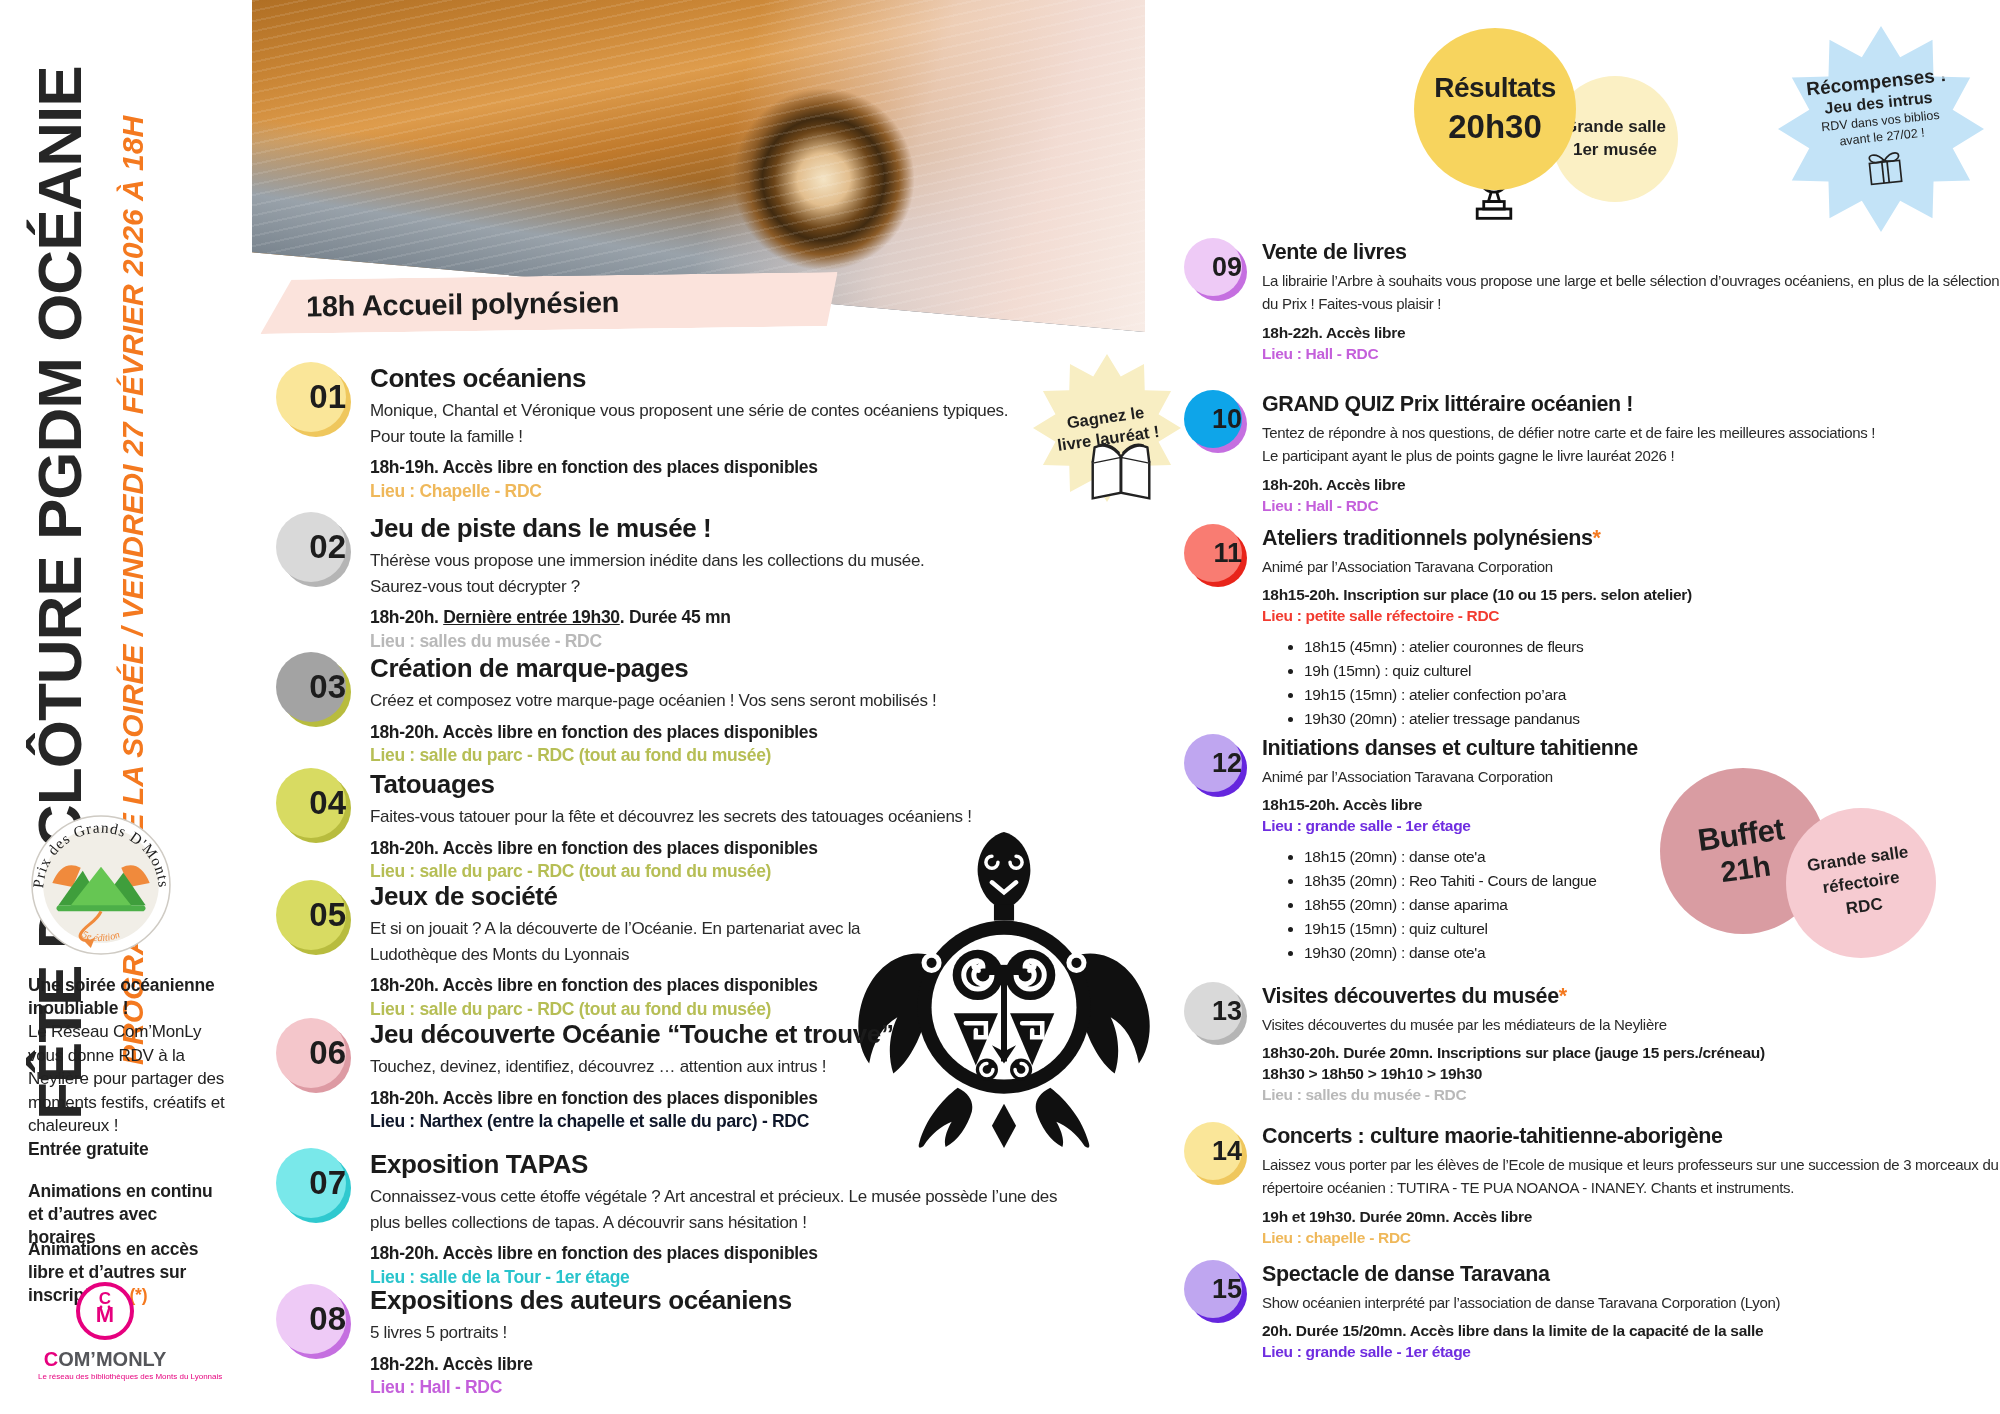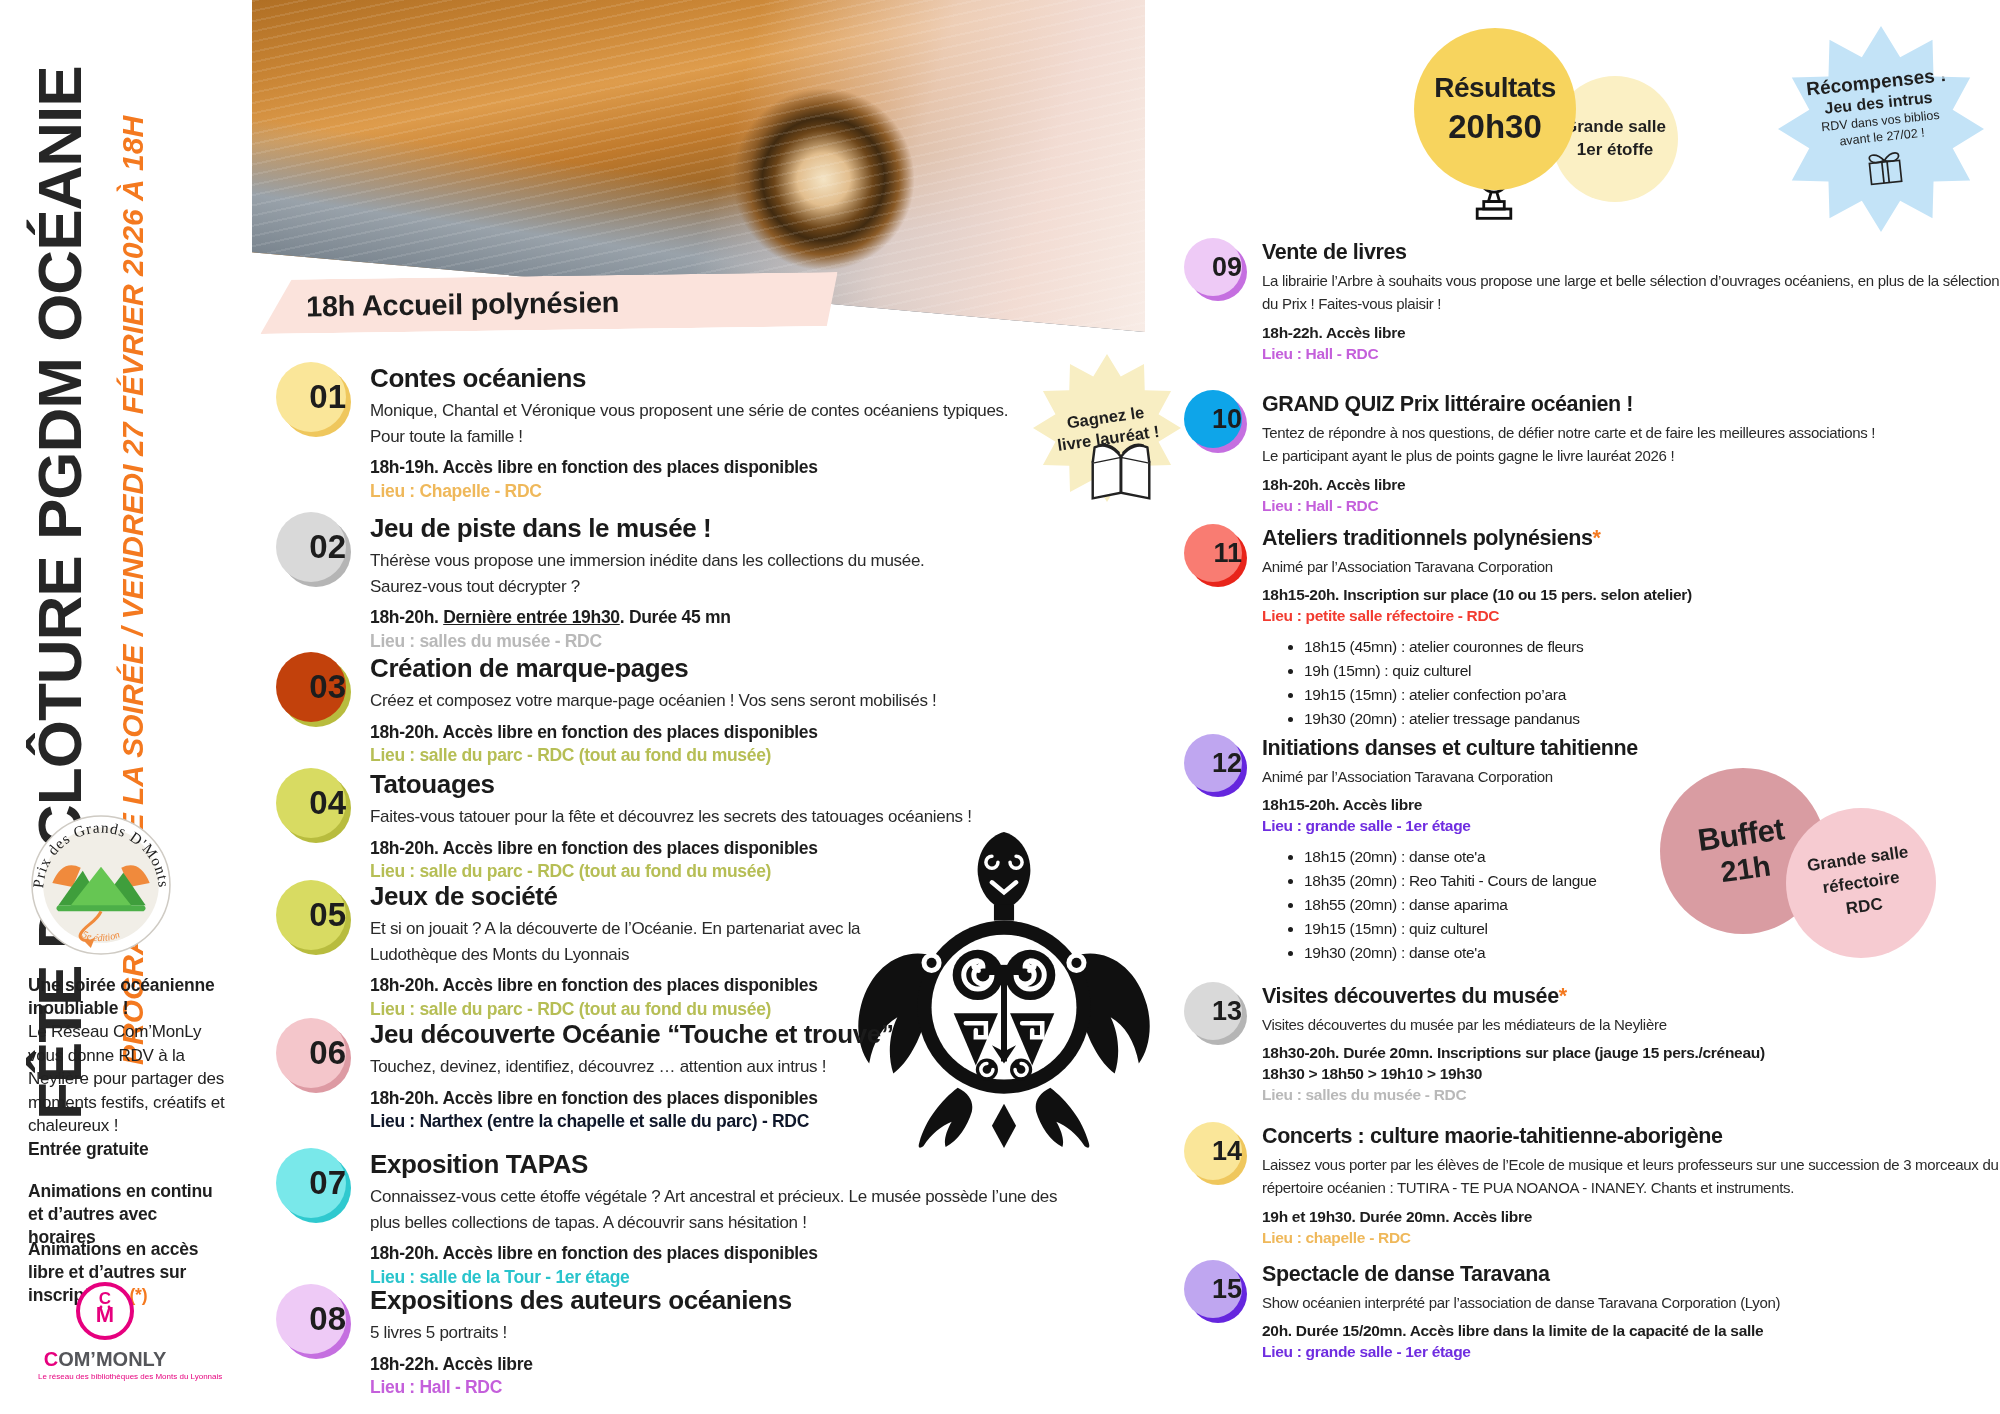--- a/index.html
+++ b/index.html
@@ -117,21 +117,21 @@
     <path d="M15 4 h30 v15 a15 15 0 0 1 -30 0 z"></path>
     <path d="M15 8 H7 a8 9 0 0 0 8 17"></path>
     <path d="M45 8 h8 a8 9 0 0 1 -8 17"></path>
     <path d="M30 10 l2.6 5.4 6 .6 -4.4 4 1.2 5.8 -5.4 -2.9 -5.4 2.9 1.2 -5.8 -4.4 -4 6 -.6 z" stroke-width="2.4"></path>
     <path d="M27 34 l-3 10 h12 l-3 -10"></path>
     <rect x="19" y="44" width="22" height="8"></rect>
     <rect x="12" y="52" width="36" height="10"></rect>
   </svg>
   <div id="salle1" class="badge-circle">
     <div>Grande salle</div>
-    <div>1er étoffe</div>
+    <div>1er musée</div>
   </div>
 
   <div id="recompenses" class="starburst">
     <div class="inner">
       <div class="l1">Récompenses !</div>
       <div class="l2">Jeu des intrus</div>
       <div class="l3">RDV dans vos biblios avant le 27/02 !</div>
       <svg width="46" height="42" viewBox="0 0 70 64" fill="none" stroke="#222" stroke-width="2.6">
         <rect x="12" y="26" width="46" height="32"></rect>
         <line x1="31" y1="26" x2="31" y2="58"></line>
@@ -283,21 +283,21 @@
         </div>
         <div class="evt-body">
           <div class="evt-title">Jeu de piste dans le musée !</div>
           <div class="evt-desc">Thérèse vous propose une immersion inédite dans les collections du musée.
 Saurez-vous tout décrypter ?</div>
           <div class="evt-time"><span>18h-20h. </span><span class="u">Dernière entrée 19h30</span><span>. Durée 45 mn</span></div>
           <div class="evt-lieu" style="color: rgb(185, 185, 185);">Lieu : salles du musée - RDC</div>
         </div>
       </div>
       <div class="event col-l" style="top: 652px;">
-        <div class="evt-circle" style="background: #c2410c; box-shadow: rgb(184, 188, 62) 5px 5px 0px 0px;">
+        <div class="evt-circle" style="background: #a3a3a3; box-shadow: rgb(184, 188, 62) 5px 5px 0px 0px;">
           <span>03</span>
         </div>
         <div class="evt-body">
           <div class="evt-title">Création de marque-pages</div>
           <div class="evt-desc">Créez et composez votre marque-page océanien ! Vos sens seront mobilisés !</div>
           <div class="evt-time"><span>18h-20h. Accès libre en fonction des places disponibles</span></div>
           <div class="evt-lieu" style="color: rgb(182, 190, 85);">Lieu : salle du parc - RDC (tout au fond du musée)</div>
         </div>
       </div>
       <div class="event col-l" style="top: 768px;">

